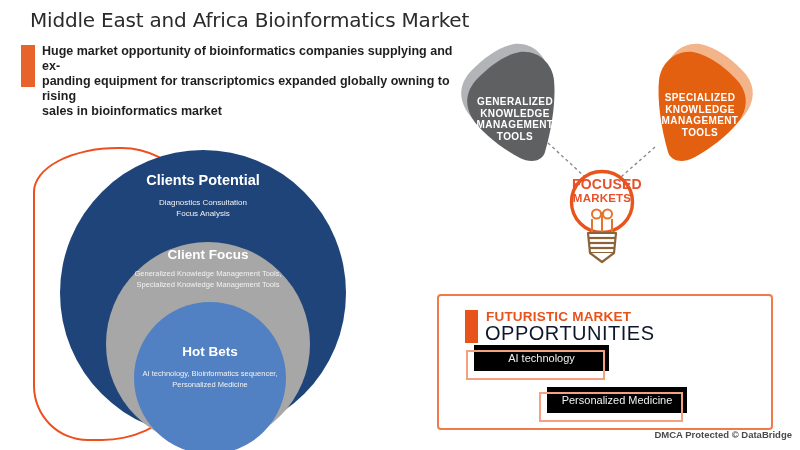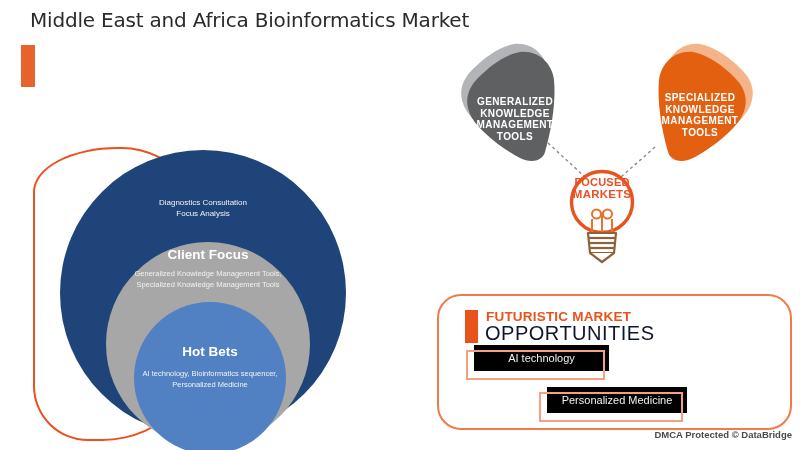--- a/index.html
+++ b/index.html
@@ -34,26 +34,26 @@
   .rs-2{left:90px;top:369px;font-size:7.5px;line-height:10.5px;}
   
   #cluster-svg{position:absolute;left:440px;top:30px;}
   .pick-label{
     position:absolute;width:94px;text-align:center;color:#ffffff;
     font-size:10px;font-weight:bold;letter-spacing:0.4px;line-height:11.5px;
   }
   .pl-gray{left:468px;top:96px;}
   .pl-orange{left:653px;top:92px;}
   .hub-text{position:absolute;left:572px;top:176px;width:60px;text-align:center;color:#e8502a;font-weight:bold;}
-  .hub-l1{font-size:11px;letter-spacing:0.2px;}
+  .hub-l1{font-size:14px;letter-spacing:0.2px;}
   .hub-l2{font-size:11.5px;letter-spacing:0.2px;margin-top:0px;}
   
   .panel{
     position:absolute;left:437px;top:294px;width:332px;height:132px;
-    border:2px solid #f07a4a;border-radius:24px;background:#fff;padding-left:19px;
+    border:2px solid #f07a4a;border-radius:4px;background:#fff;
   }
   .panel-bar{position:absolute;left:26px;top:14px;width:13px;height:33px;background:#e8531b;}
   .panel-h-small{position:absolute;left:47px;top:13px;font-size:13.5px;font-weight:bold;color:#e8531b;letter-spacing:0.2px;}
   .panel-h-large{position:absolute;left:46px;top:26px;font-size:20px;font-weight:normal;color:#0f172a;letter-spacing:0.5px;}
   .opp-btn{
     position:absolute;background:#000000;color:#f0f0f0;font-size:11px;
     display:flex;align-items:center;justify-content:center;z-index:0;
   }
   .opp-btn::before{
     content:"";position:absolute;left:-8px;top:5px;width:100%;height:100%;
@@ -64,26 +64,32 @@
   .btn-2{left:108px;top:91px;width:140px;height:26px;}
   .dmca{position:absolute;right:8px;top:429px;font-size:9.5px;font-weight:bold;color:#4a4a4a;}
 </style>
 </head>
 <body>
 
 <div id="stage">
 
   <div class="title">Middle East and Africa Bioinformatics Market</div>
   <div class="accent-bar"></div>
+  <div class="subtitle">
+    <div>Huge market opportunity of bioinformatics companies supplying and ex-</div>
+    <div>panding equipment for transcriptomics expanded globally owning to rising</div>
+    <div>sales in bioinformatics market</div>
+  </div>
 
   <div class="blob-outline"></div>
   <div class="circle c-navy"></div>
   <div class="circle c-gray"></div>
   <div class="circle c-blue"></div>
 
+  <div class="ring-label rl-0">Clients Potential</div>
   <div class="ring-sub rs-0">
     <div>Diagnostics Consultation</div>
     <div>Focus Analysis</div>
   </div>
 
   <div class="ring-label rl-1">Client Focus</div>
   <div class="ring-sub rs-1">
     <div>Generalized Knowledge Management Tools,</div>
     <div>Specialized Knowledge Management Tools</div>
   </div>

